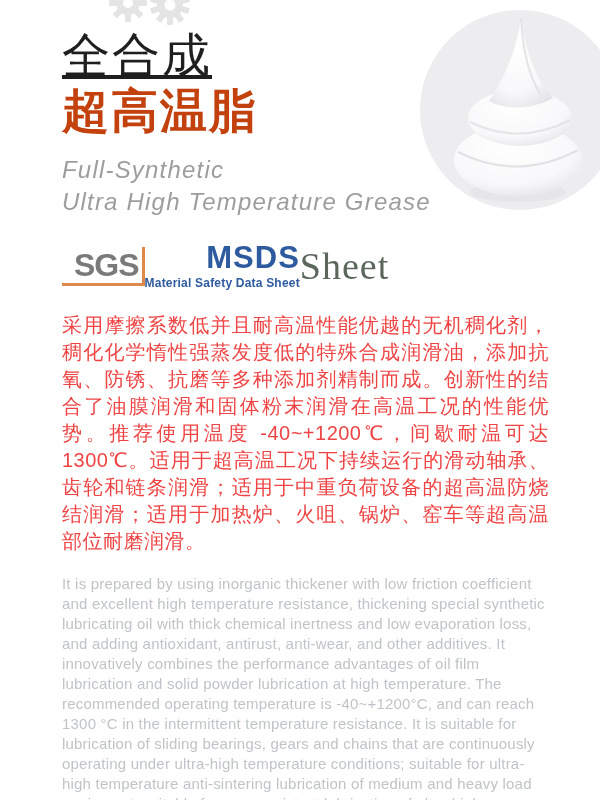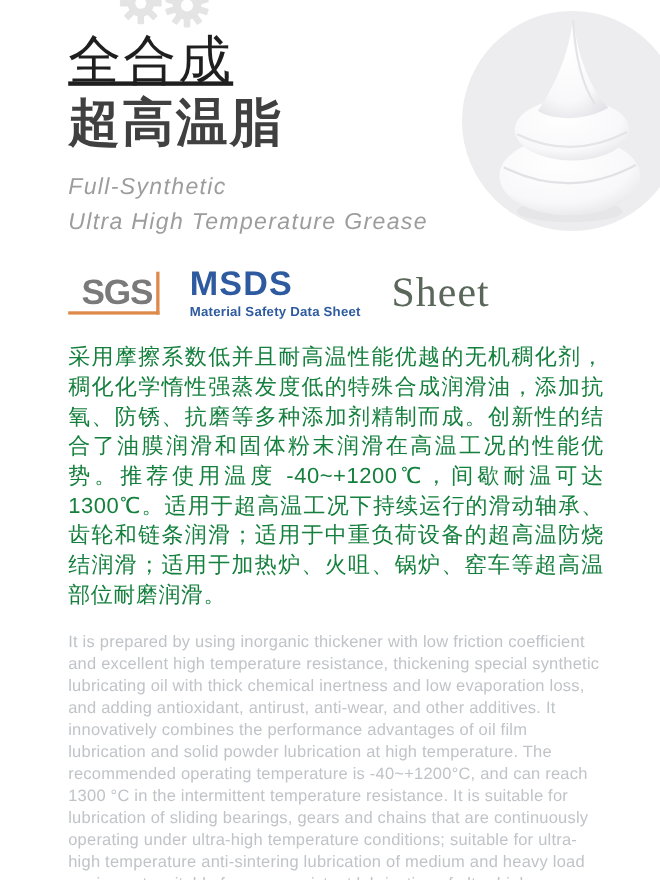--- a/index.html
+++ b/index.html
@@ -17,44 +17,44 @@
   
   .hero { position: absolute; top: 0; left: 400px; }
 
   .content { position: absolute; left: 62px; top: 30px; width: 487px; }
 
   .title-cn-1 {
     margin: 0; font-size: 48px; font-weight: 500; color: #1f1f1f;
     line-height: 1.1; letter-spacing: 2px; text-decoration: underline;
   }
   .title-cn-2 {
-    margin: 2px 0 0; font-size: 47px; font-weight: 800; color: #404040;
+    margin: 2px 0 0; font-size: 47px; font-weight: 800; color: #c2410c;
     line-height: 1.1; letter-spacing: 2px;
   }
   .subtitle {
     margin: 18px 0 0; font-style: italic; color: #9d9d9d;
-    font-size: 21px; line-height: 32px; letter-spacing: 1.2px;
+    font-size: 24px; line-height: 32px; letter-spacing: 1.2px;
   }
 
-  .logos { display: flex; align-items: center; margin-top: 24px; gap: 28px; }
+  .logos { display: flex; align-items: center; margin-top: 24px; }
   .sgs-logo {
     font-weight: bold; font-size: 32px; color: #7a7a7a; letter-spacing: -1px;
     border-bottom: 3px solid #dd8a4a; border-right: 3px solid #dd8a4a;
     padding: 2px 3px 2px 12px; line-height: 1;
   }
-  .msds-logo { display: flex; flex-direction: column; align-items: flex-start; color: #2e5b9f; }
+  .msds-logo { display: flex; flex-direction: column; align-items: flex-end; color: #2e5b9f; }
   .msds-big { font-size: 31px; font-weight: bold; letter-spacing: 1px; line-height: 1; }
   .msds-small { font-size: 12px; font-weight: bold; margin-top: 3px; letter-spacing: 0.2px; }
   .rohs-logo {
     font-family: "Liberation Serif", serif; font-size: 38px; color: #5a675a;
     line-height: 1; letter-spacing: 1px;
   }
 
   .desc-cn {
-    margin: 22px 0 15px; font-size: 20px; line-height: 27px; color: #15803d;
+    margin: 22px 0 15px; font-size: 20px; line-height: 27px; color: #ef4444;
     text-align: justify; letter-spacing: 0.5px;
   }
   .desc-en {
     margin: 19px 0 0; font-size: 15px; line-height: 20px; color: #c0c4c8;
     letter-spacing: 0.2px;
   }
 </style>
 </head>
 <body>
 

